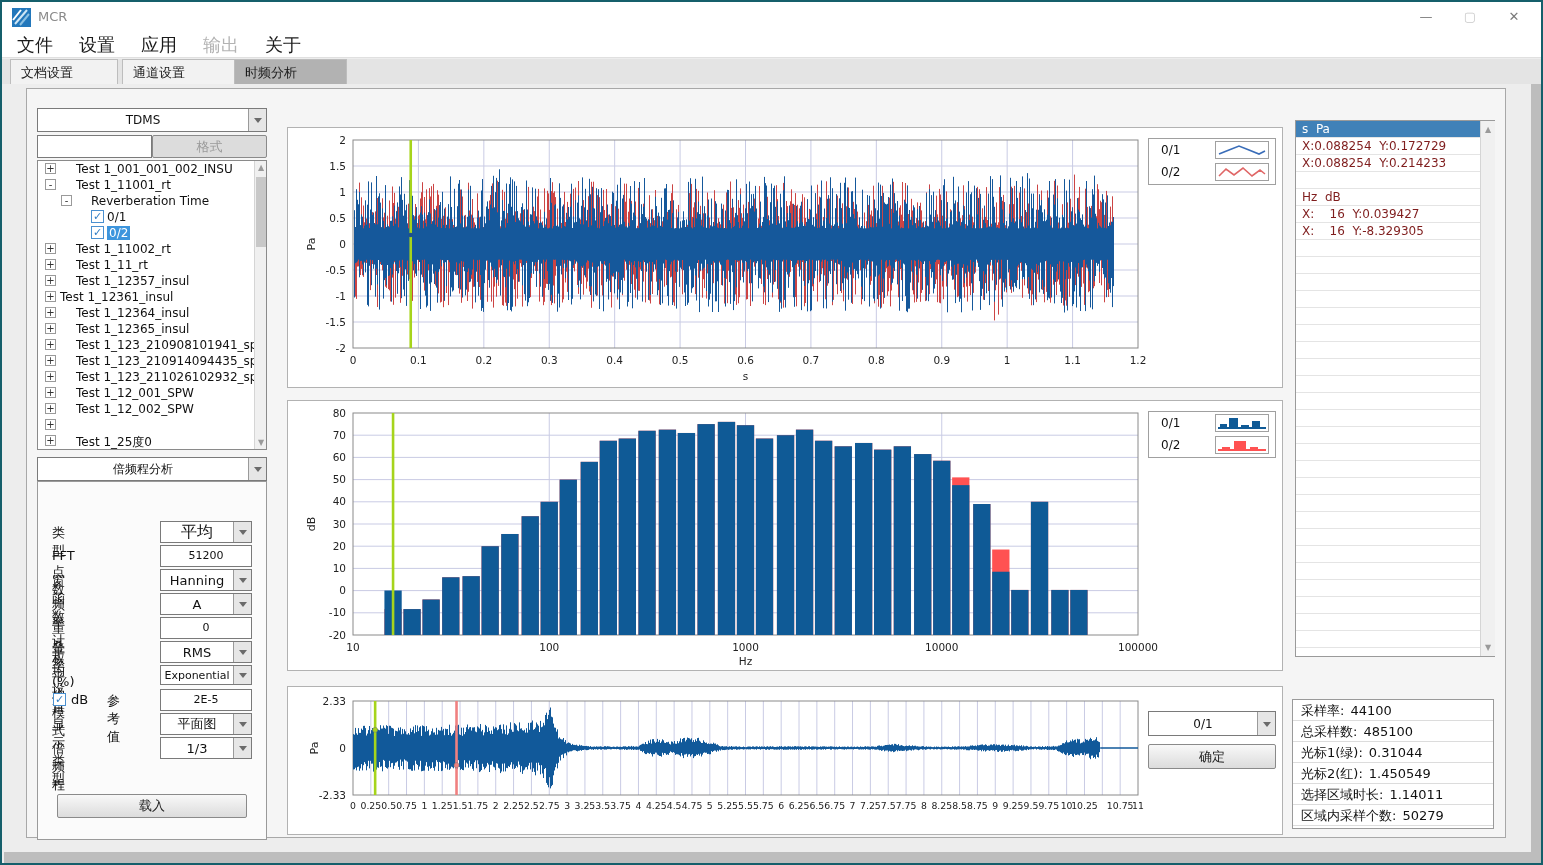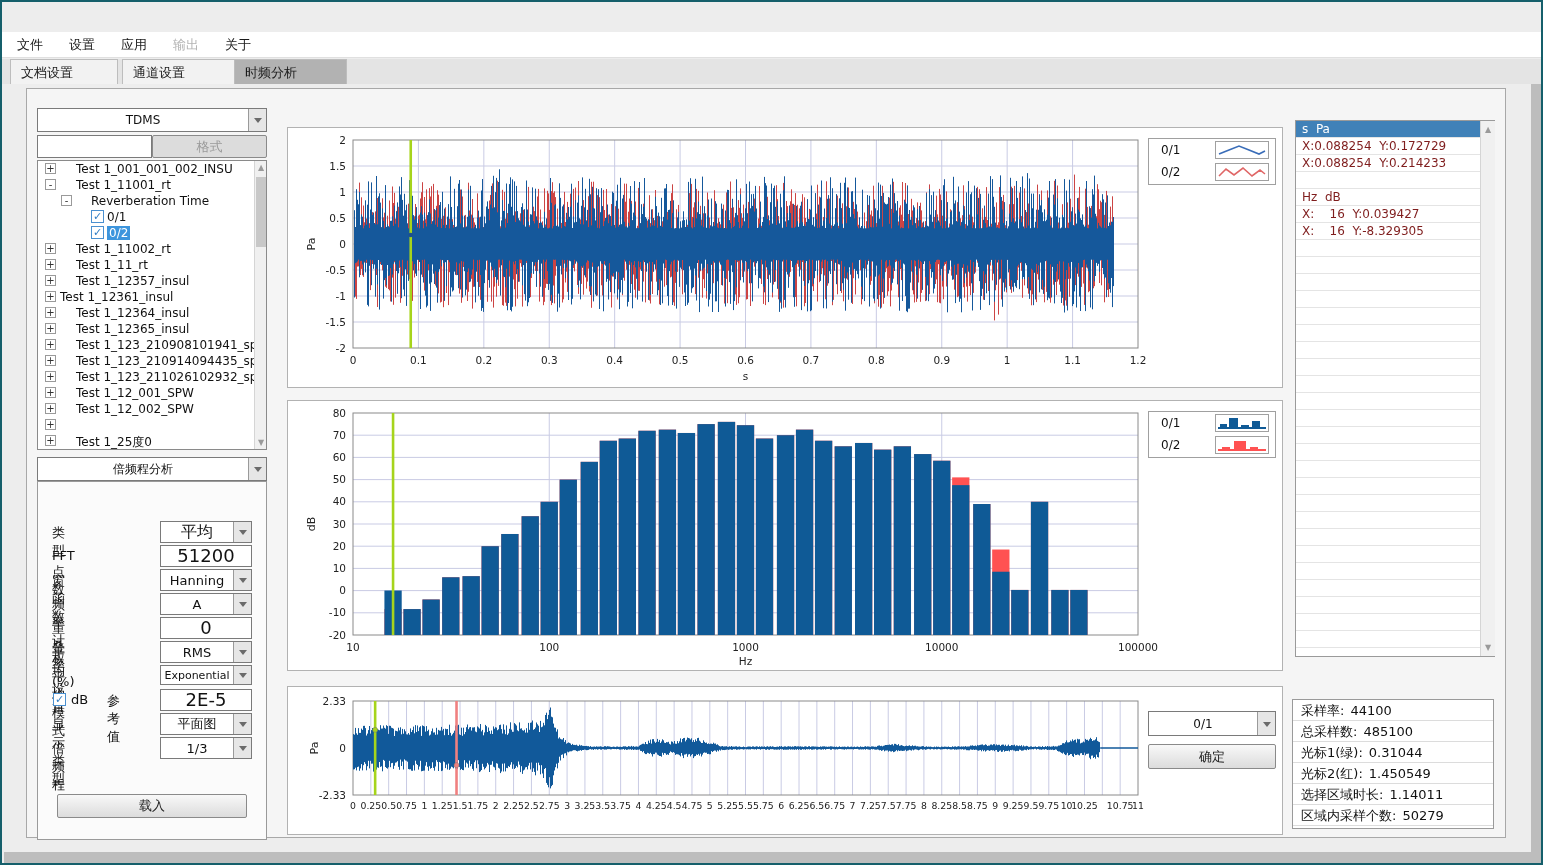--- a/index.html
+++ b/index.html
@@ -6,34 +6,34 @@
   *{box-sizing:border-box;font-family:"DejaVu Sans","Liberation Sans",sans-serif;}
   #window{position:relative;width:1543px;height:865px;background:#ededed;border:2px solid #155f6b;overflow:hidden;}
   .abs{position:absolute;}
   
   .titlebar{left:0;top:0;width:100%;height:30px;background:#ffffff;}
   .app-title{left:36px;top:7px;font-size:13px;color:#8a8a8a;}
   .winbtn{top:0;width:42px;height:30px;text-align:center;line-height:30px;color:#7a7a7a;font-size:13px;}
   .winbtn.max{color:#c9c9c9;}
   
   .menubar{left:0;top:30px;width:100%;height:26px;background:#ffffff;border-bottom:1px solid #e0e0e0;display:flex;align-items:center;padding-left:15px;}
-  .menu-item{font-size:13px;color:#1a1a1a;margin-right:26px;}
+  .menu-item{font-size:18px;color:#1a1a1a;margin-right:26px;}
   .menu-item.disabled{color:#b3b3b3;}
   
   .tabbar{left:0;top:57px;width:100%;height:25px;background:#e4e4e4;}
   .tab{top:0;height:25px;background:#f2f2f2;border:1px solid #bdbdbd;border-bottom:none;font-size:13px;color:#1a1a1a;padding:4px 0 0 10px;}
   .tab.active{background:#b2b2b2;}
   
   .main-panel{left:24px;top:86px;width:1480px;height:750px;background:#f5f5f5;border:1px solid #a8a8a8;}
   
   .select{background:#fff;border:1px solid #7a7a7a;display:flex;align-items:center;}
   .sel-value{flex:1;text-align:center;font-size:12px;color:#111;overflow:hidden;white-space:nowrap;}
   .sel-btn{width:18px;align-self:stretch;background:#e6e6e6;border-left:1px solid #9a9a9a;position:relative;}
   .sel-btn:after{content:"";position:absolute;left:50%;top:50%;margin:-2px 0 0 -4px;border:4px solid transparent;border-top:5px solid #6a6a6a;}
-  .input{background:#fff;border:1px solid #7a7a7a;font-size:18px;color:#111;text-align:center;line-height:20px;}
+  .input{background:#fff;border:1px solid #7a7a7a;font-size:11px;color:#111;text-align:center;line-height:20px;}
   .btn{background:linear-gradient(#f8f8f8,#dcdcdc);border:1px solid #8a8a8a;border-radius:2px;text-align:center;font-size:13px;color:#1a1a1a;}
   .btn.disabled{background:#dcdcdc;color:#9a9a9a;}
   
   .treebox{background:#fff;border:1px solid #8a8a8a;overflow:hidden;}
   .tree-row{position:relative;height:16px;font-size:12px;color:#111;white-space:nowrap;}
   .expander{position:absolute;width:11px;height:11px;top:2px;border:1px solid #9a9a9a;background:#fff;font-size:10px;line-height:9px;text-align:center;color:#333;}
   .cbx{position:absolute;width:13px;height:13px;top:1px;border:1px solid #4a90d0;background:#fff;color:#2f7cc4;font-size:11px;line-height:12px;text-align:center;font-weight:bold;}
   .tree-label{position:absolute;top:1px;}
   .tree-label.selected{background:#3d95dd;color:#fff;padding:0 2px;}
   .vscroll{position:absolute;background:#f0f0f0;border-left:1px solid #d5d5d5;}
@@ -57,20 +57,32 @@
   .stat-row{height:21px;line-height:21px;border-bottom:1px solid #dcdcdc;font-size:13px;color:#111;padding-left:8px;white-space:nowrap;}
   .stat-row span{margin-right:6px;}
   .scrollstrip{background:#bdbdbd;}
   svg text{font-family:"DejaVu Sans","Liberation Sans",sans-serif;}
 </style>
 </head>
 <body>
 
 <div id="window">
 
+  <div class="abs titlebar">
+    <svg class="abs" style="left:10px;top:6px" width="20" height="19">
+      <rect x="0" y="0" width="19" height="19" fill="#2277bb"></rect>
+      <line x1="3" y1="16" x2="15" y2="2" stroke="#cfe6f5" stroke-width="2"></line>
+      <line x1="8" y1="17" x2="17" y2="6" stroke="#8cc0e2" stroke-width="2"></line>
+      <line x1="1" y1="12" x2="9" y2="2" stroke="#ffffff" stroke-width="2"></line>
+    </svg>
+    <div class="abs app-title">MCR</div>
+    <div class="abs winbtn" style="right:94px">—</div>
+    <div class="abs winbtn max" style="right:50px">▢</div>
+    <div class="abs winbtn" style="right:6px">✕</div>
+  </div>
 
   <div class="abs menubar" id="menubar">
       <div class="menu-item">文件</div>
       <div class="menu-item">设置</div>
       <div class="menu-item">应用</div>
       <div class="menu-item disabled">输出</div>
       <div class="menu-item">关于</div>
     </div>
 
   <div class="abs tabbar" id="tabbar">

